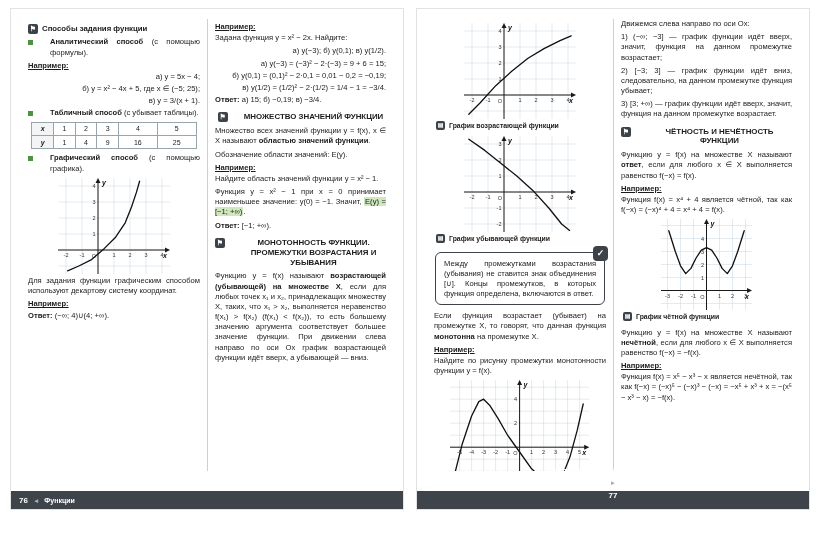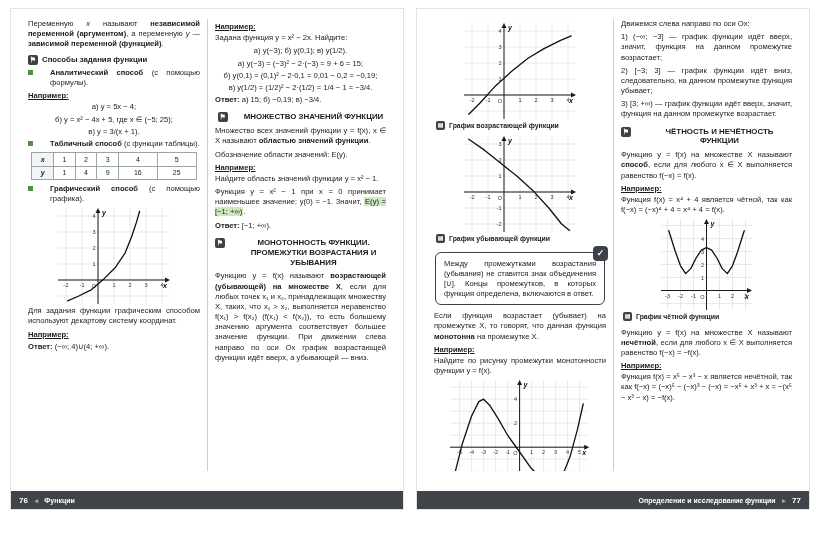--- a/index.html
+++ b/index.html
@@ -15,21 +15,21 @@
     padding:10px 10px 20px 10px;overflow:hidden;
   }
   .cols{display:flex;height:calc(100% - 18px);overflow:hidden;}
   .col{width:50%;padding:0 7px;box-sizing:border-box;font-size:7.6px;line-height:1.34;text-align:justify;}
   .col + .col{border-left:1px solid #cfcfcf;}
   .para{margin:0 0 3px 0;}
   .b{font-weight:bold;}
   .i{font-style:italic;}
   .g{background:#cfe7bd;padding:0 1px;border-radius:1px;}
   .ex-label{font-weight:bold;margin:3px 0 1px 0;text-decoration:underline;}
-  .formula-line{margin:0 0 2px 0;text-align:center;}
+  .formula-line{margin:0 0 2px 0;text-align:right;}
   .answer{margin:2px 0 4px 0;}
   
   .h-flag{
     display:flex;gap:16px;align-items:flex-start;justify-content:center;
     font-weight:bold;font-size:7.9px;line-height:1.25;margin:7px 0 4px 0;
     text-align:center;text-transform:uppercase;
   }
   .h-sub{
     display:flex;gap:4px;align-items:flex-start;justify-content:flex-start;
     font-weight:bold;font-size:7.8px;margin:5px 0 3px 0;text-align:left;
@@ -73,52 +73,51 @@
     line-height:15px;font-size:9px;font-weight:bold;
   }
   
   .footer{
     position:absolute;left:0;right:0;bottom:0;height:14px;background:#3e4449;
     color:#fff;display:flex;align-items:center;gap:5px;padding:9px 8px;
     box-sizing:border-box;font-size:7px;font-weight:bold;
   }
   .footer .num{font-size:8px;}
   .footer .chev{color:#9fb3bd;font-size:6.5px;font-weight:normal;}
-  .footer-right{justify-content:flex-end;}
+  .footer-right{justify-content:flex-end;flex-direction:column;}
   .items .para{text-align:justify;}
 </style>
 </head>
 <body>
 
 <div class="spread">
 
   <div class="page">
     <div class="cols">
 
       <div class="col">
-        <div class="para"><span>Переменную </span><span class="i">x</span><span> называют </span><span class="b">независимой переменной (аргументом)</span><span>, а переменную </span><span class="i">y</span><span> — </span><span class="b">зависимой переменной (функцией)</span><span>.</span></div>
 
         <div class="h-sub">
           <span class="iconbox">⚑</span>
           <span>Способы задания функции</span>
         </div>
 
         <div class="bullet-line">
           <span class="bullet"></span>
           <span class="bl-text"><span class="b">Аналитический способ</span><span> (с помощью формулы).</span></span>
         </div>
 
         <div class="ex-label">Например:</div>
         <div class="formula-line">а) y = 5x − 4;</div>
         <div class="formula-line">б) y = x² − 4x + 5, где x ∈ (−5; 25);</div>
         <div class="formula-line">в) y = 3/(x + 1).</div>
 
         <div class="bullet-line">
           <span class="bullet"></span>
-          <span class="bl-text"><span class="b">Табличный способ</span><span> (с функции таблицы).</span></span>
+          <span class="bl-text"><span class="b">Табличный способ</span><span> (с убывает таблицы).</span></span>
         </div>
 
         <table class="vals">
           <tbody>
               <tr>
             <td>x</td>
             <td>1</td>
             <td>2</td>
             <td>3</td>
             <td>4</td>
@@ -365,21 +364,21 @@
         <div class="para">Движемся слева направо по оси Ox:</div>
         <div class="para">1) (−∞; −3] — график функции идёт вверх, значит, функция на данном промежутке возрастает;</div>
         <div class="para">2) [−3; 3] — график функции идёт вниз, следовательно, на данном промежутке функция убывает;</div>
         <div class="para">3) [3; +∞) — график функции идёт вверх, значит, функция на данном промежутке возрастает.</div>
 
         <div class="h-flag">
           <span class="iconbox">⚑</span>
           <span>ЧЁТНОСТЬ И НЕЧЁТНОСТЬ ФУНКЦИИ</span>
         </div>
 
-        <div class="para"><span>Функцию y = f(x) на множестве X называют </span><span class="b">способ</span><span>, если для любого x ∈ X выполняется равенство f(−x) = f(x).</span></div>
+        <div class="para"><span>Функцию y = f(x) на множестве X называют </span><span class="b">ответ</span><span>, если для любого x ∈ X выполняется равенство f(−x) = f(x).</span></div>
         <div class="ex-label">Например:</div>
         <div class="para">Функция f(x) = x⁴ + 4 является чётной, так как f(−x) = (−x)⁴ + 4 = x⁴ + 4 = f(x).</div>
 
         <div class="graph-wrap">
             <svg width="91" height="91">
               <line x1="6.5" y1="0" x2="6.5" y2="91" class="grid"></line>
               <line x1="19.5" y1="0" x2="19.5" y2="91" class="grid"></line>
               <line x1="32.5" y1="0" x2="32.5" y2="91" class="grid"></line>
               <line x1="45.5" y1="0" x2="45.5" y2="91" class="grid"></line>
               <line x1="58.5" y1="0" x2="58.5" y2="91" class="grid"></line>

